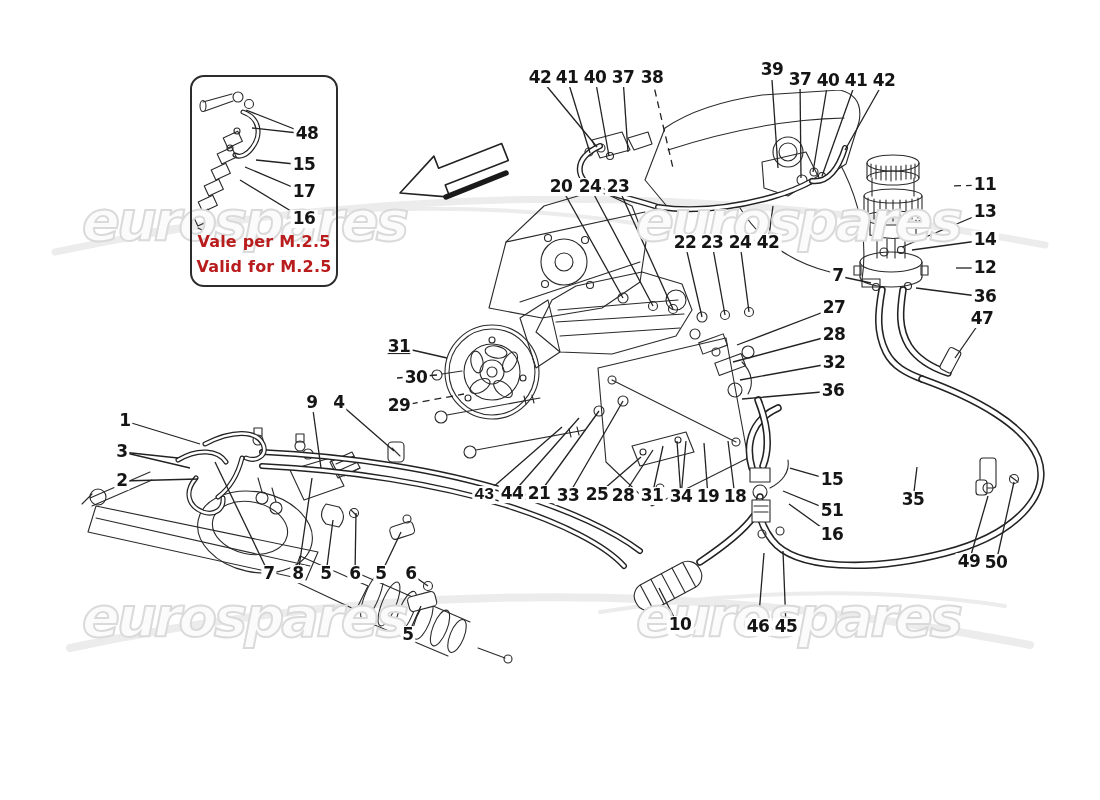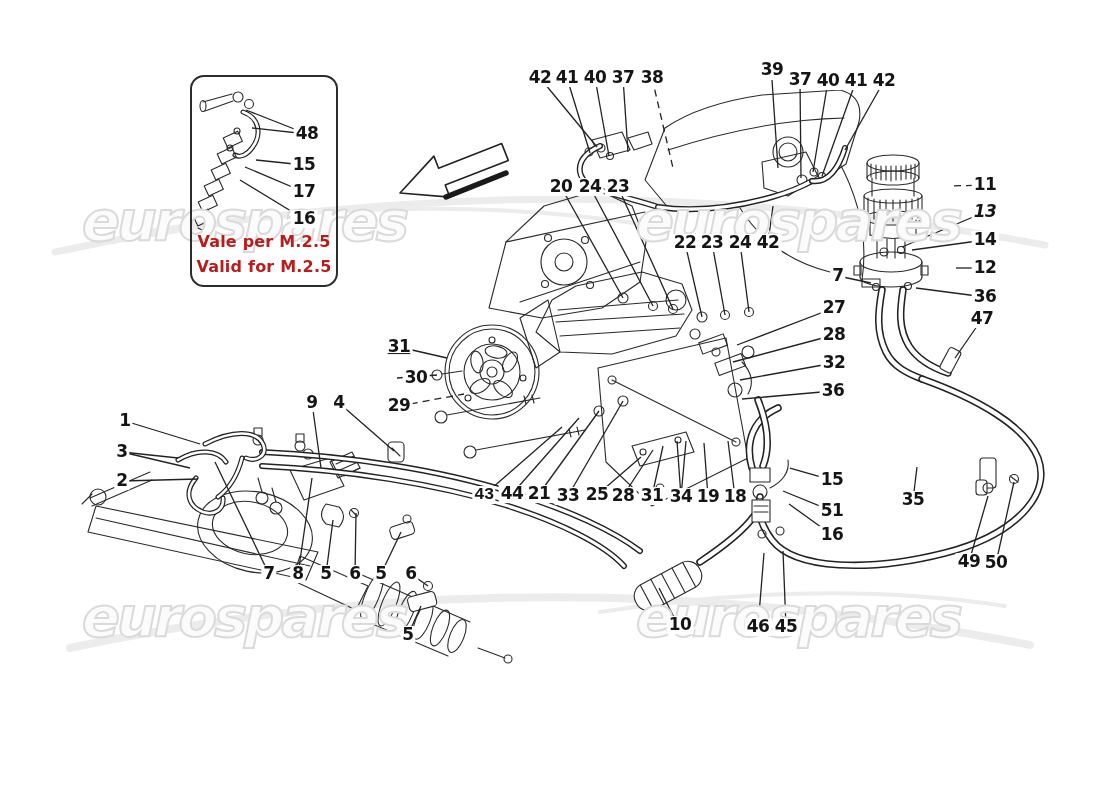--- a/index.html
+++ b/index.html
@@ -420,21 +420,21 @@
     <div class="callout" style="left: 856px; top: 81px;">41</div>
     <div class="callout" style="left: 884px; top: 81px;">42</div>
     <div class="callout" style="left: 561px; top: 187px;">20</div>
     <div class="callout" style="left: 590px; top: 187px;">24</div>
     <div class="callout" style="left: 618px; top: 187px;">23</div>
     <div class="callout" style="left: 685px; top: 243px;">22</div>
     <div class="callout" style="left: 712px; top: 243px;">23</div>
     <div class="callout" style="left: 740px; top: 243px;">24</div>
     <div class="callout" style="left: 768px; top: 243px;">42</div>
     <div class="callout" style="left: 985px; top: 185px;">11</div>
-    <div class="callout" style="left: 985px; top: 212px; font-style: italic;">13</div>
+    <div class="callout" style="left: 985px; top: 212px;">13</div>
     <div class="callout" style="left: 985px; top: 240px;">14</div>
     <div class="callout" style="left: 985px; top: 268px;">12</div>
     <div class="callout" style="left: 985px; top: 297px;">36</div>
     <div class="callout" style="left: 838px; top: 276px;">7</div>
     <div class="callout" style="left: 982px; top: 319px;">47</div>
     <div class="callout" style="left: 834px; top: 308px;">27</div>
     <div class="callout" style="left: 834px; top: 335px;">28</div>
     <div class="callout" style="left: 834px; top: 363px;">32</div>
     <div class="callout" style="left: 833px; top: 391px;">36</div>
     <div class="callout" style="left: 399px; top: 347px; text-decoration: underline;">31</div>

